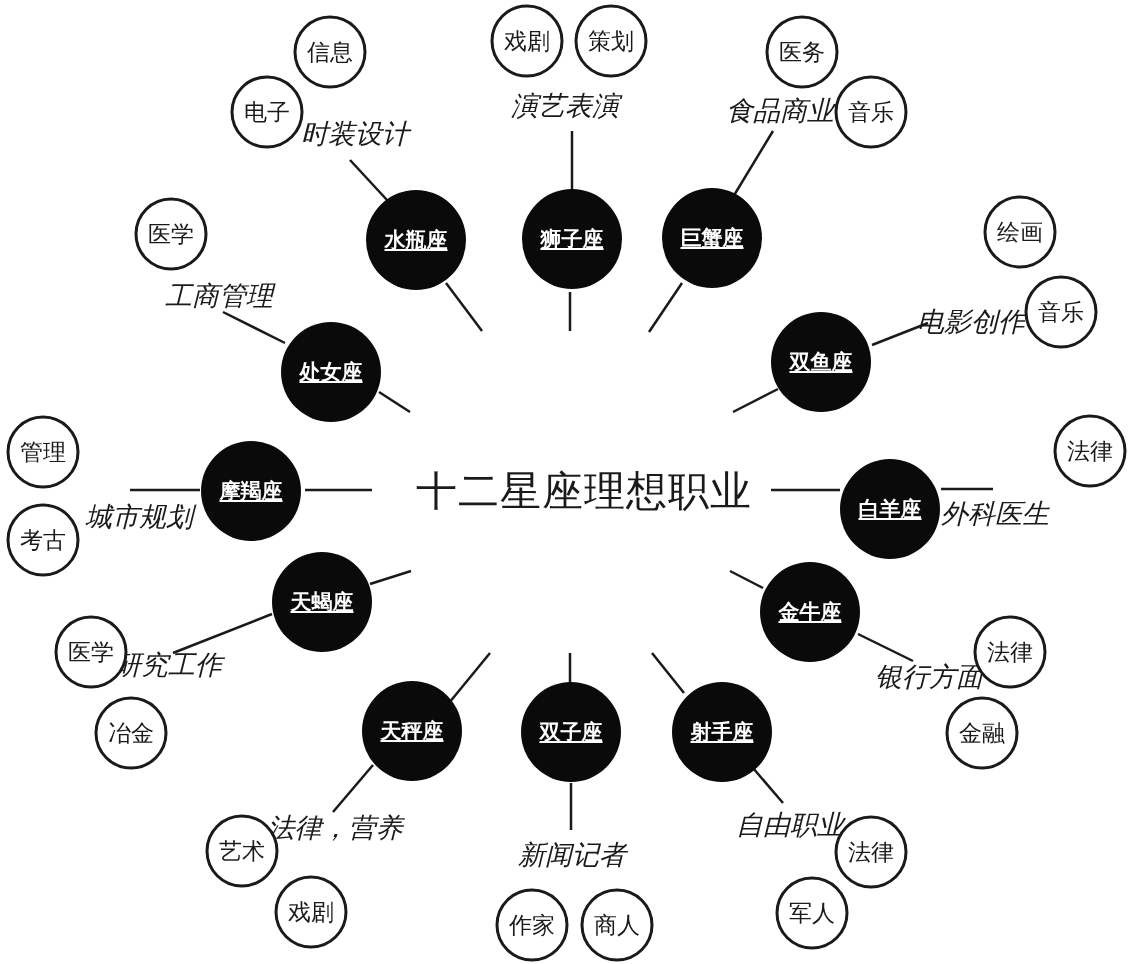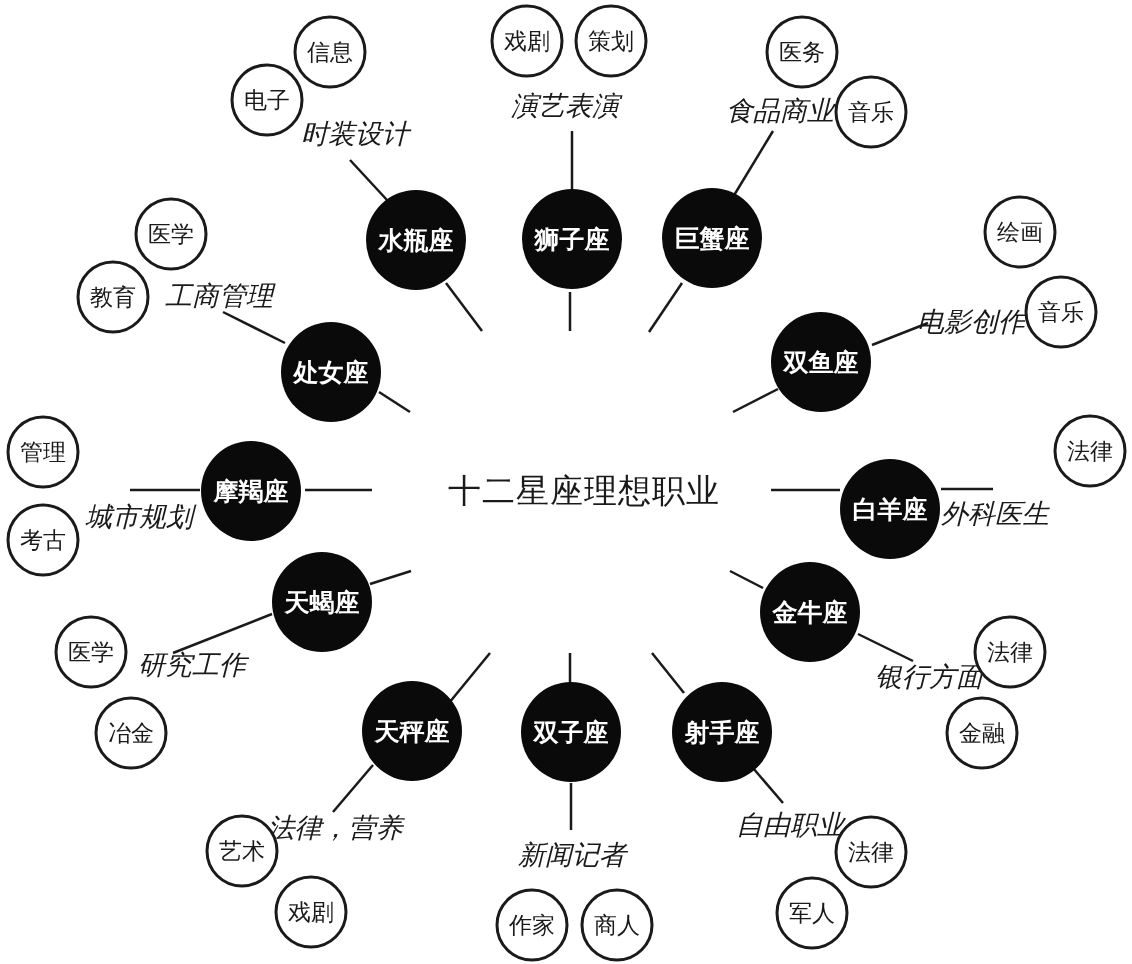--- a/index.html
+++ b/index.html
@@ -17,35 +17,36 @@
     width:1132px;
     height:964px;
     background:var(--bg);
     overflow:hidden;
   }
   .lines{position:absolute;left:0;top:0;width:1132px;height:964px;}
   .lines line{stroke:var(--line);stroke-width:2.5;}
   .title{
     position:absolute;
     transform:translate(-50%,-50%);
-    font-size:33px;
+    font-size:41px;
     letter-spacing:1px;
     white-space:nowrap;
     color:var(--text);
   }
   .znode{
     position:absolute;
     width:100px;height:100px;
     border-radius:50%;
     background:var(--node-fill);
     color:var(--node-text);
     display:flex;align-items:center;justify-content:center;
     transform:translate(-50%,-50%);
-    font-size:25px;font-weight:bold;
+    font-size:21px;font-weight:bold;
     white-space:nowrap;
+    text-decoration:underline;
   }
   .sat{
     position:absolute;
     width:73px;height:73px;
     border-radius:50%;
     background:var(--bg);
     border:3px solid var(--line);
     display:flex;align-items:center;justify-content:center;
     transform:translate(-50%,-50%);
     font-size:23px;
@@ -92,21 +93,21 @@
     <line x1="373" y1="765" x2="333" y2="812"></line>
     <line x1="272" y1="614" x2="173" y2="653"></line>
     <line x1="130" y1="490" x2="200" y2="490"></line>
     <line x1="285" y1="343" x2="223" y2="312"></line>
   </svg>
 
   <div class="title" style="left:584px;top:491px;">十二星座理想职业</div>
 
   <div class="znode" style="left:416px;top:240px;">水瓶座</div>
   <div class="career" style="left:355px;top:134px;">时装设计</div>
-  <div class="sat" style="left:267px;top:100px;font-family:Liberation Serif, serif;">电子</div>
+  <div class="sat" style="left:267px;top:112px;font-family:Liberation Serif, serif;">电子</div>
   <div class="sat" style="left:330px;top:52px;">信息</div>
 
   <div class="znode" style="left:572px;top:239px;">狮子座</div>
   <div class="career" style="left:565px;top:106px;">演艺表演</div>
   <div class="sat" style="left:527px;top:41px;">戏剧</div>
   <div class="sat" style="left:611px;top:41px;">策划</div>
 
   <div class="znode" style="left:712px;top:238px;">巨蟹座</div>
   <div class="career" style="left:780px;top:111px;">食品商业</div>
   <div class="sat" style="left:802px;top:52px;text-align:right;">医务</div>
@@ -135,27 +136,26 @@
   <div class="career" style="left:572px;top:855px;">新闻记者</div>
   <div class="sat" style="left:532px;top:925px;">作家</div>
   <div class="sat" style="left:617px;top:925px;">商人</div>
 
   <div class="znode" style="left:412px;top:731px;">天秤座</div>
   <div class="career" style="left:335px;top:828px;">法律，营养</div>
   <div class="sat" style="left:242px;top:851px;">艺术</div>
   <div class="sat" style="left:311px;top:912px;">戏剧</div>
 
   <div class="znode" style="left:322px;top:602px;">天蝎座</div>
-  <div class="career" style="left:192px;top:665px;text-align:center;">研究工作</div>
+  <div class="career" style="left:168px;top:665px;text-align:center;">研究工作</div>
   <div class="sat" style="left:91px;top:652px;">医学</div>
   <div class="sat" style="left:131px;top:733px;">冶金</div>
 
   <div class="znode" style="left:251px;top:491px;">摩羯座</div>
   <div class="career" style="left:139px;top:517px;">城市规划</div>
   <div class="sat" style="left:43px;top:452px;">管理</div>
   <div class="sat" style="left:43px;top:540px;">考古</div>
 
   <div class="znode" style="left:331px;top:372px;">处女座</div>
   <div class="career" style="left:219px;top:296px;">工商管理</div>
   <div class="sat" style="left:171px;top:234px;">医学</div>
-  <div class="sat" style="left:113px;top:297px;">教育</div>
 
 </div>
 
 </body></html>

